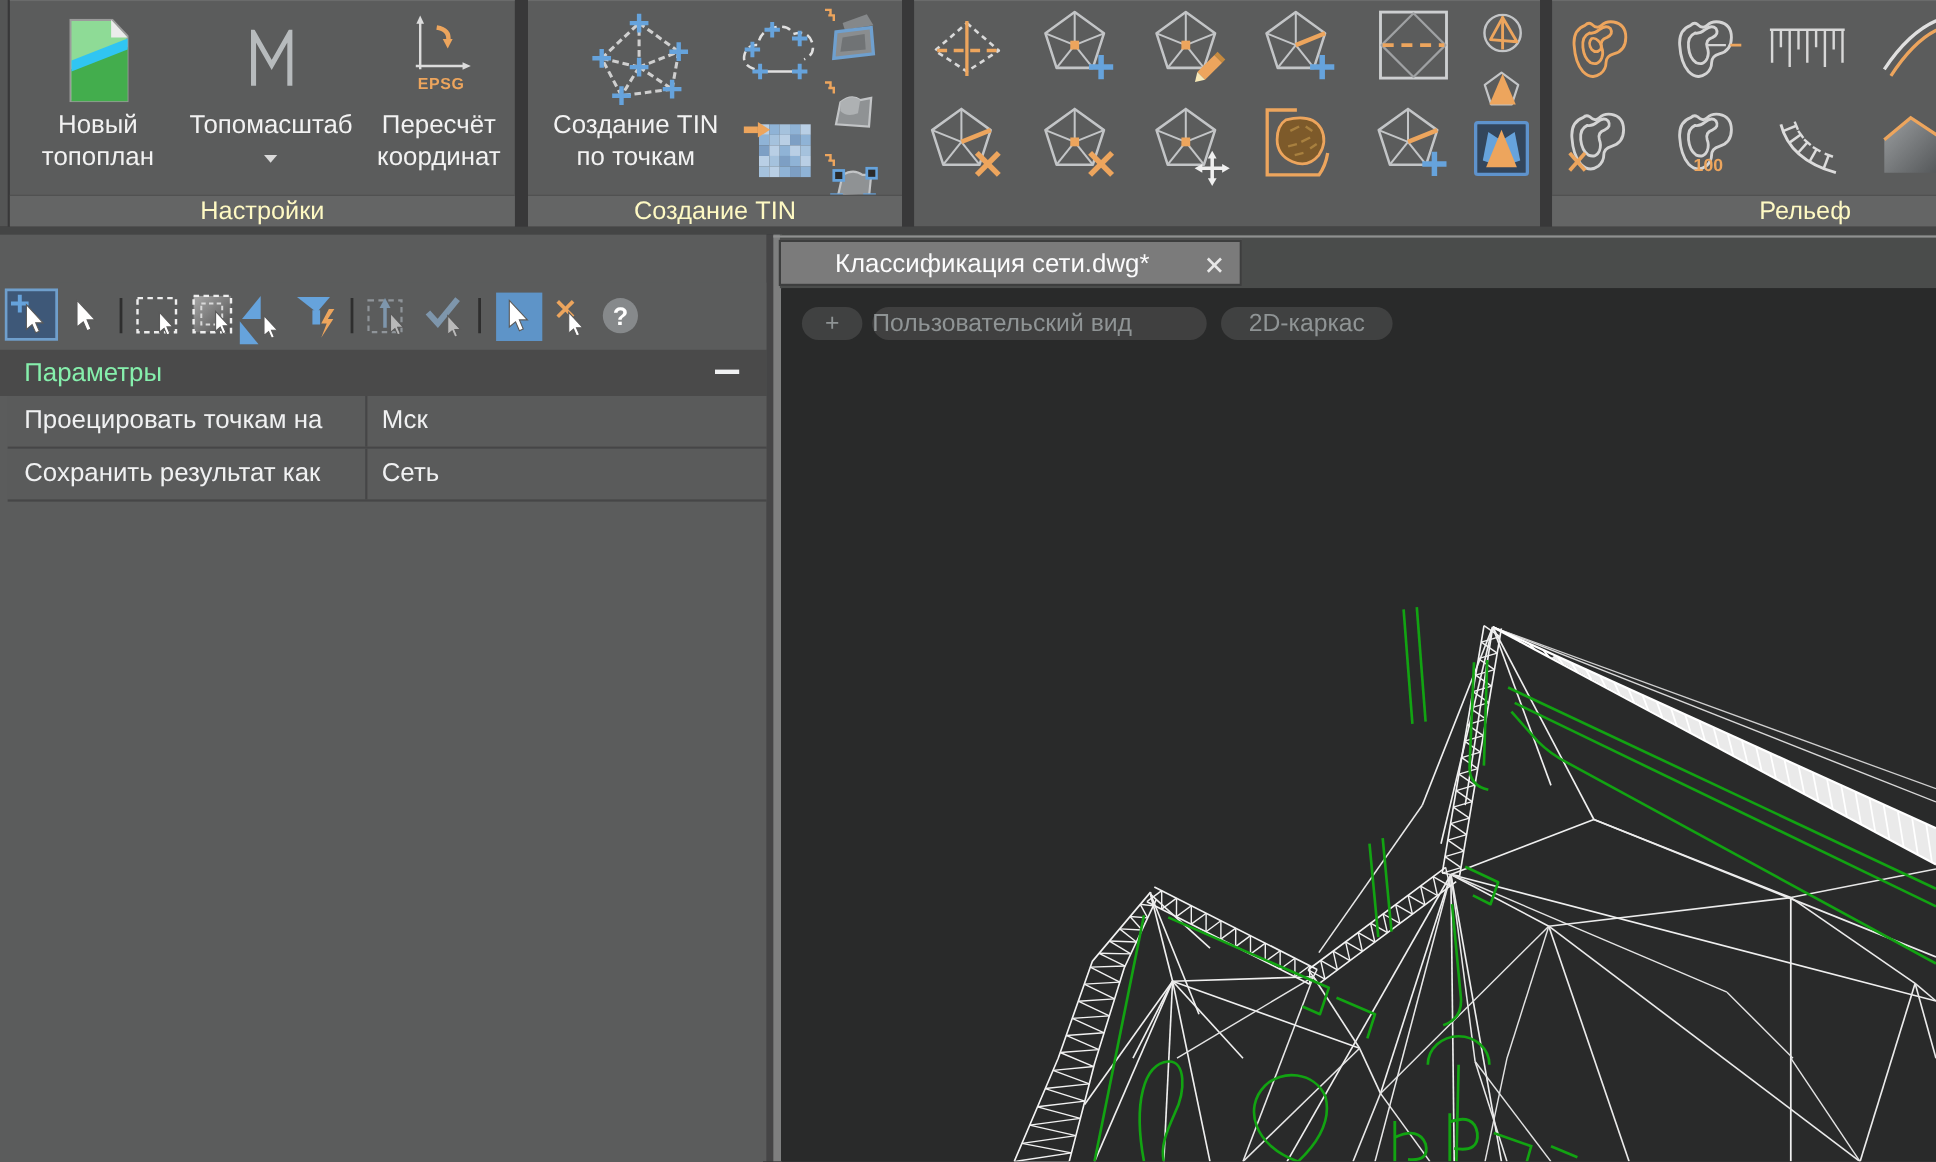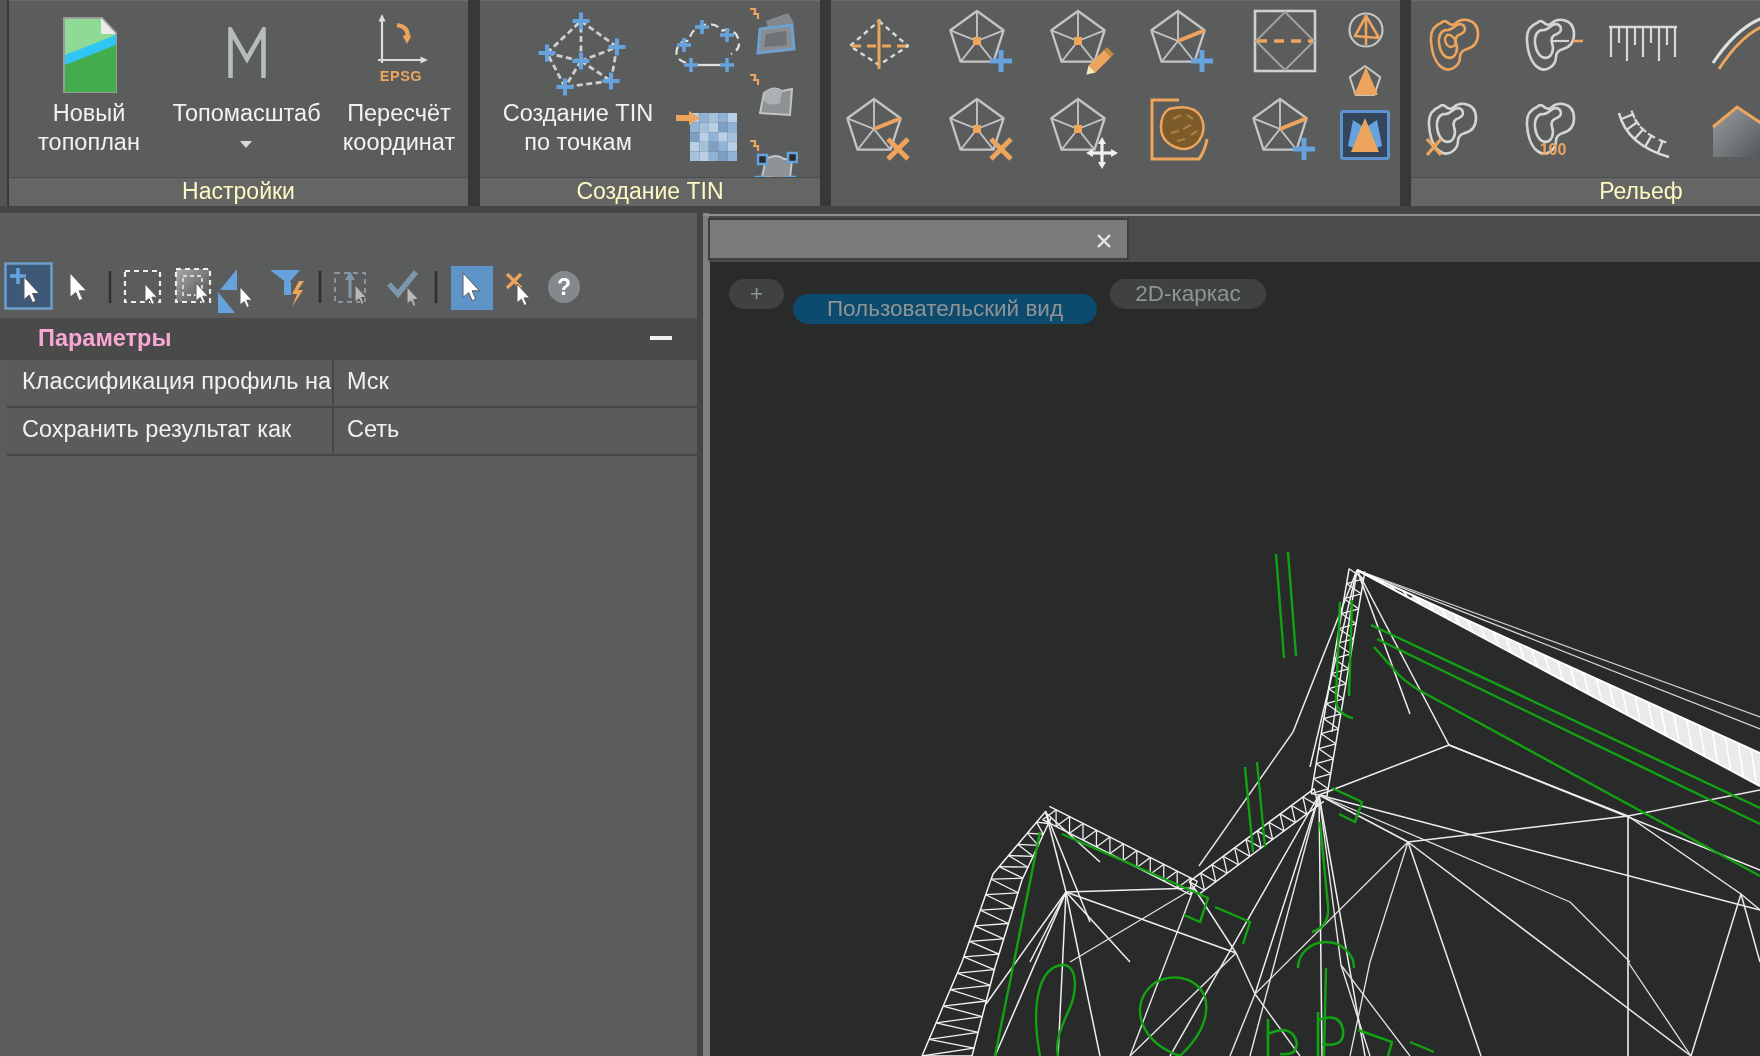--- a/index.html
+++ b/index.html
@@ -351,50 +351,51 @@
         <rect x="447" y="7" width="42" height="44" fill="#5e94c8"></rect>
         <polygon points="459.0,14.0 459.0,38.3 464.7,33.6 468.2,41.7 471.7,40.1 468.2,31.8 475.5,31.8" fill="#ffffff" stroke="#5a5a5a" stroke-width="1"></polygon>
         <line x1="503.0" y1="15.0" x2="517.0" y2="29.0" stroke="#eda55d" stroke-width="3.3" stroke-linecap="butt"></line>
         <line x1="517.0" y1="15.0" x2="503.0" y2="29.0" stroke="#eda55d" stroke-width="3.3" stroke-linecap="butt"></line>
         <polygon points="513.0,25.0 513.0,43.9 517.4,40.2 520.1,46.5 522.9,45.3 520.1,38.9 525.8,38.9" fill="#ffffff" stroke="#5a5a5a" stroke-width="1"></polygon>
         <circle cx="560" cy="28" r="16" fill="#86898b"></circle>
         <text x="560" y="36" text-anchor="middle" font-size="23" font-weight="bold" fill="#fff" font-family="Liberation Sans,sans-serif">?</text>
       </svg>
     </div>
     <div class="abs" style="left:0;top:105px;width:697px;height:42px;background:#4a4a4a">
-      <div class="abs" style="left:38px;top:7px;font-size:23.5px;font-weight:bold;color:#f9a8d4">Параметры</div>
+      <div class="abs" style="left:22px;top:7px;font-size:23.5px;font-weight:normal;color:#86efac">Параметры</div>
       <div class="abs" style="left:650px;top:18px;width:22px;height:4px;background:#f0f1f2"></div>
     </div>
     <div class="abs" style="left:7px;top:147px;width:690px;height:46px;background:#5a5b5b;border-bottom:2px solid #464647">
-      <div class="abs" style="left:15px;top:8px;font-size:23.5px;color:#f0f1f2">Классификация профиль на</div>
+      <div class="abs" style="left:15px;top:8px;font-size:23.5px;color:#f0f1f2">Проецировать точкам на</div>
       <div class="abs" style="left:325px;top:0;width:2px;height:46px;background:#464647"></div>
       <div class="abs" style="left:340px;top:8px;font-size:23.5px;color:#f0f1f2">Мск</div>
     </div>
     <div class="abs" style="left:7px;top:195px;width:690px;height:46px;background:#5a5b5b;border-bottom:2px solid #464647">
       <div class="abs" style="left:15px;top:8px;font-size:23.5px;color:#f0f1f2">Сохранить результат как</div>
       <div class="abs" style="left:325px;top:0;width:2px;height:46px;background:#464647"></div>
       <div class="abs" style="left:340px;top:8px;font-size:23.5px;color:#f0f1f2">Сеть</div>
     </div>
   </div>
 <div class="abs" style="left:697px;top:213px;width:6px;height:843px;background:#454546"></div>
 <div class="abs" style="left:703px;top:213px;width:8px;height:843px;background:#7e7f7f"></div>
 <div class="abs" style="left:0;top:206px;width:1760px;height:7px;background:#444545"></div>
 <div class="abs" style="left:709px;top:213px;width:1051px;height:49px;background:#4a4c4b"></div>
 <div class="abs" style="left:703px;top:214px;width:1057px;height:2px;background:#8f9090"></div>
 <div class="abs" style="left:708px;top:218px;width:421px;height:42px;background:#7b7b7b;border:2px solid #3d3e3e;box-sizing:border-box">
+    <div class="abs" style="left:49px;top:6px;font-size:23.5px;color:#fbfbfc">Классификация сети.dwg*</div>
     <svg class="abs" style="left:385px;top:12px" width="18" height="18" viewBox="0 0 18 18">
       <g stroke="#e8e8e8" stroke-width="2.4">
         <line x1="3" y1="3" x2="15" y2="15"></line>
         <line x1="15" y1="3" x2="3" y2="15"></line>
       </g>
     </svg>
   </div>
 <div class="abs" style="left:710px;top:262px;width:1050px;height:794px;background:#292a2a">
     <div style="background:#404141;border-radius:15px;color:#8f9495;font-size:22.5px;text-align:center;position:absolute;top:17px;height:30px;line-height:29px;left:19px;width:55px">+</div>
-    <div style="background:#0c4a6e;border-radius:15px;color:#8f9495;font-size:22.5px;text-align:center;position:absolute;top:32px;height:30px;line-height:29px;left:83px;width:304px">Пользовательский вид</div>
+    <div style="background:#404040;border-radius:15px;color:#8f9495;font-size:22.5px;text-align:left;position:absolute;top:17px;height:30px;line-height:29px;left:83px;width:304px">Пользовательский вид</div>
     <div style="background:#404141;border-radius:15px;color:#8f9495;font-size:22.5px;text-align:center;position:absolute;top:17px;height:30px;line-height:29px;left:400px;width:156px">2D-каркас</div>
     <svg width="1050" height="794" viewBox="0 0 1050 794" style="position:absolute;left:0;top:0">
       <line x1="647.0" y1="308.0" x2="1050.0" y2="455.0" stroke="#cfcfcf" stroke-width="1.2" stroke-linecap="butt"></line>
       <line x1="647.0" y1="308.0" x2="1050.0" y2="467.0" stroke="#d8d8d8" stroke-width="1.3" stroke-linecap="butt"></line>
       <line x1="647.0" y1="308.0" x2="1050.0" y2="491.0" stroke="#ffffff" stroke-width="2" stroke-linecap="butt"></line>
       <line x1="647.0" y1="308.0" x2="1050.0" y2="524.0" stroke="#ffffff" stroke-width="2" stroke-linecap="butt"></line>
       <polygon points="703.4,333.5 1050,491 1050,524 700.9,335.9" fill="#ffffff" opacity="0.9"></polygon>
       <line x1="667.1" y1="317.1" x2="672.4" y2="321.6" stroke="#ffffff" stroke-width="1.6" stroke-linecap="butt"></line>
       <line x1="680.0" y1="323.0" x2="685.3" y2="328.5" stroke="#ffffff" stroke-width="1.6" stroke-linecap="butt"></line>
       <line x1="692.9" y1="328.9" x2="698.2" y2="335.4" stroke="#ffffff" stroke-width="1.6" stroke-linecap="butt"></line>

